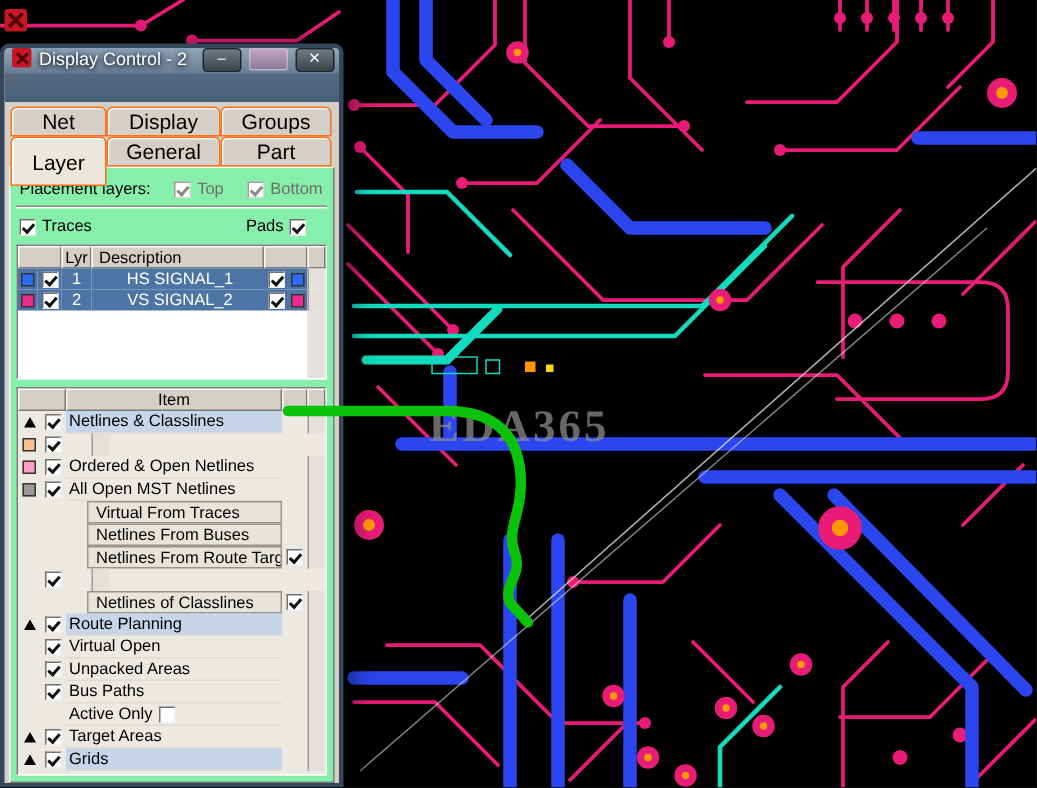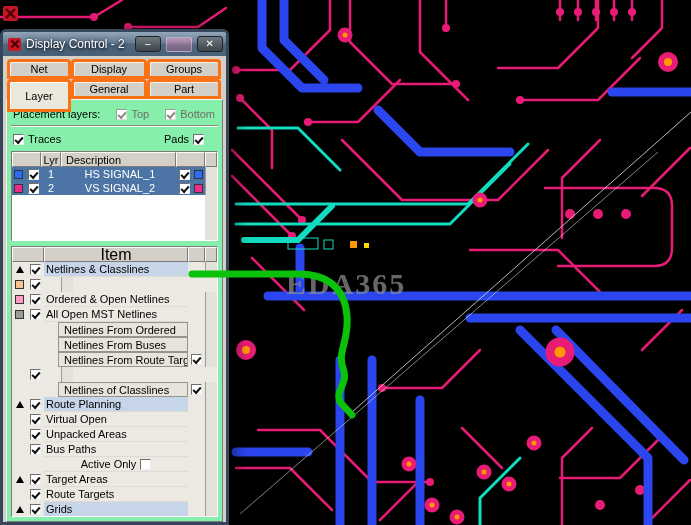--- a/index.html
+++ b/index.html
@@ -5,38 +5,38 @@
   *{box-sizing:border-box;margin:0;padding:0}
   body{font-family:"Liberation Sans","DejaVu Sans",sans-serif;background:#222}
   .stage{position:relative;width:691px;height:525px;overflow:hidden;background:#000}
   .pcb{position:absolute;left:0;top:0;z-index:1}
   .overlay{position:absolute;left:0;top:0;z-index:9;pointer-events:none}
 
   
   .dialog{position:absolute;left:0;top:29px;width:229px;height:496px;z-index:5;
     background:#d4d0c8;border:3px solid #35465a;border-radius:6px 6px 0 0;
     box-shadow:5px 2px 16px rgba(0,0,0,.55);display:flex;flex-direction:column;overflow:hidden}
-  .titlebar{height:24px;flex:none;display:flex;align-items:center;gap:5px;padding:0 5px;
+  .titlebar{height:36px;flex:none;display:flex;gap:5px;padding:0 5px;
     background:linear-gradient(to bottom,#93a6ba 0%,#6a7f94 45%,#53687e 50%,#48607a 100%)}
   .app-icon{width:13px;height:13px;flex:none;background:#c81624;border-radius:2px;position:relative}
   .app-icon::before,.app-icon::after{content:"";position:absolute;left:1.5px;top:5.5px;width:10px;height:2px;background:#4a0008}
   .app-icon::before{transform:rotate(45deg)}
   .app-icon::after{transform:rotate(-45deg)}
   .title{color:#fff;font-size:12px;white-space:nowrap;text-shadow:0 1px 3px rgba(0,0,0,.9),0 0 6px rgba(20,40,70,.8)}
   .tb-flex{flex:1}
   .glass{width:26px;height:15px;flex:none;border-radius:2px;border:1px solid rgba(255,255,255,.35);
     background:linear-gradient(to bottom,rgba(252,160,200,.45),rgba(230,90,160,.22))}
   .winbtn{width:26px;height:16px;flex:none;display:flex;align-items:center;justify-content:center;color:#fff;
     font-size:10px;line-height:1;background:linear-gradient(#707880,#3c444c);border:1px solid #1c242c;border-radius:3px}
   .dbody{flex:1;display:flex;flex-direction:column;padding:3px 3px 0;overflow:hidden}
 
   
   .tabrow{display:flex;flex:none;height:20px;padding-left:1px}
-  .tab{display:flex;align-items:center;justify-content:center;font-size:11px;background:#d4d0c8;
-    border:3px solid #f97316;border-radius:4px 4px 0 0;box-shadow:inset 1px 1px 0 #f4f2ee;position:relative}
+  .tab{display:flex;align-items:center;justify-content:center;font-size:14px;background:#d4d0c8;
+    border:1px solid #f97316;border-radius:4px 4px 0 0;box-shadow:inset 1px 1px 0 #f4f2ee;position:relative}
   .tw1{width:64px}.tw2{width:76px}.tw3{width:74px}
   .tab.selected{background:#eae7dc;z-index:2;height:33px;margin-bottom:-1px;box-shadow:inset 1px 1px 0 #fff}
   .panel{flex:1;border:1px solid;border-color:#f8f6f2 #7a7a7a #7a7a7a #f8f6f2;background:#86efac;
     padding:3px;overflow:hidden;display:flex;flex-direction:column}
 
   .prow{flex:none;height:22px;display:flex;align-items:center;font-size:11px;padding:0 3px;gap:4px}
   .dim{color:#6f6d67}
   .gap6{width:8px;flex:none}
   .etch{flex:none;height:2px;border-top:1px solid #8c8981;border-bottom:1px solid #fbfaf7;margin:0 1px 1px}
   .ml-auto{margin-left:auto}
@@ -62,32 +62,32 @@
   .c-rcb{width:16px}.c-rsw{width:13px}
   .c-st2{width:12px;background:#e4e1da !important;border-left:1px solid #9a9a9a;color:#000 !important}
   .lrow.sel .c{background:#4c74a4;color:#fff}
   .swatch{width:9px;height:9px;flex:none;border:1px solid #333}
   .lfill{height:45px;background:#fff;border-right:12px solid #e4e1da}
   .gap4{height:3px;flex:none}
 
   
   .ilist{flex:1;margin:1px;border:1px solid;border-color:#7a7a7a #fff #fff #7a7a7a;background:#ece9e2;
     overflow:hidden;display:flex;flex-direction:column}
-  .ihead{display:flex;height:15px;font-size:16px;flex:none}
+  .ihead{display:flex;height:15px;font-size:11px;flex:none}
   .ih-left{width:32px}.ih-label{flex:1}.ih-right{width:17px}.ih-st{width:12px}
   .irow{display:flex;height:15px;flex:none;font-size:11px}
   .irow .c{display:flex;align-items:center}
   .c-gut{width:15px;justify-content:center}
   .c-cb2{width:17px;justify-content:center}
   .c-label{flex:1;padding-left:2px;white-space:nowrap;overflow:hidden;border-bottom:1px solid #dedbd3}
   .c-rcb2{width:17px;justify-content:center}
   .c-st3{width:12px;background:#e4e1da;border-left:1px solid #9a9a9a}
   .irow.hl .c-label{background:#c6d5e8}
   .c-label.sub{margin-left:14px;border:1px solid #97948c;background:#e7e4dc;padding-left:5px}
-  .c-label.ao{display:flex;justify-content:center;align-items:center;gap:4px;padding-right:2px}
+  .c-label.ao{display:flex;justify-content:flex-start;align-items:center;gap:4px;padding-right:2px}
   .arrow{width:0;height:0;border-left:4px solid transparent;border-right:4px solid transparent;border-bottom:7px solid #000}
 </style>
 </head>
 <body>
 
 <div class="stage">
 
   <svg class="pcb" width="691" height="525" viewBox="0 0 691 525">
     <rect width="691" height="525" fill="#000"></rect>
     <g stroke="#e81b76" stroke-width="2.5" fill="none" stroke-linecap="round" stroke-linejoin="round">
@@ -336,21 +336,21 @@
                 <span class="cb checked"></span>
               </div>
             <div class="c c-label">All Open MST Netlines</div>
             <div class="c c-rcb2"></div>
               <div class="c c-st3"></div>
           </div>
 
           <div class="irow">
             <div class="c c-gut"></div>
               <div class="c c-cb2"></div>
-            <div class="c c-label sub">Netlines From Ordered</div>
+            <div class="c c-label sub">Virtual From Traces</div>
             <div class="c c-rcb2"></div>
               <div class="c c-st3"></div>
           </div>
 
           <div class="irow">
             <div class="c c-gut"></div>
               <div class="c c-cb2"></div>
             <div class="c c-label sub">Netlines From Buses</div>
             <div class="c c-rcb2"></div>
               <div class="c c-st3"></div>
@@ -443,29 +443,20 @@
                 <span class="arrow"></span>
               </div>
             <div class="c c-cb2">
                 <span class="cb checked"></span>
               </div>
             <div class="c c-label">Target Areas</div>
             <div class="c c-rcb2"></div>
               <div class="c c-st3"></div>
           </div>
 
-          <div class="irow">
-            <div class="c c-gut"></div>
-            <div class="c c-cb2">
-                <span class="cb checked"></span>
-              </div>
-            <div class="c c-label">Route Targets</div>
-            <div class="c c-rcb2"></div>
-              <div class="c c-st3"></div>
-          </div>
 
           <div class="irow hl">
             <div class="c c-gut">
                 <span class="arrow"></span>
               </div>
             <div class="c c-cb2">
                 <span class="cb checked"></span>
               </div>
             <div class="c c-label">Grids</div>
             <div class="c c-rcb2"></div>

